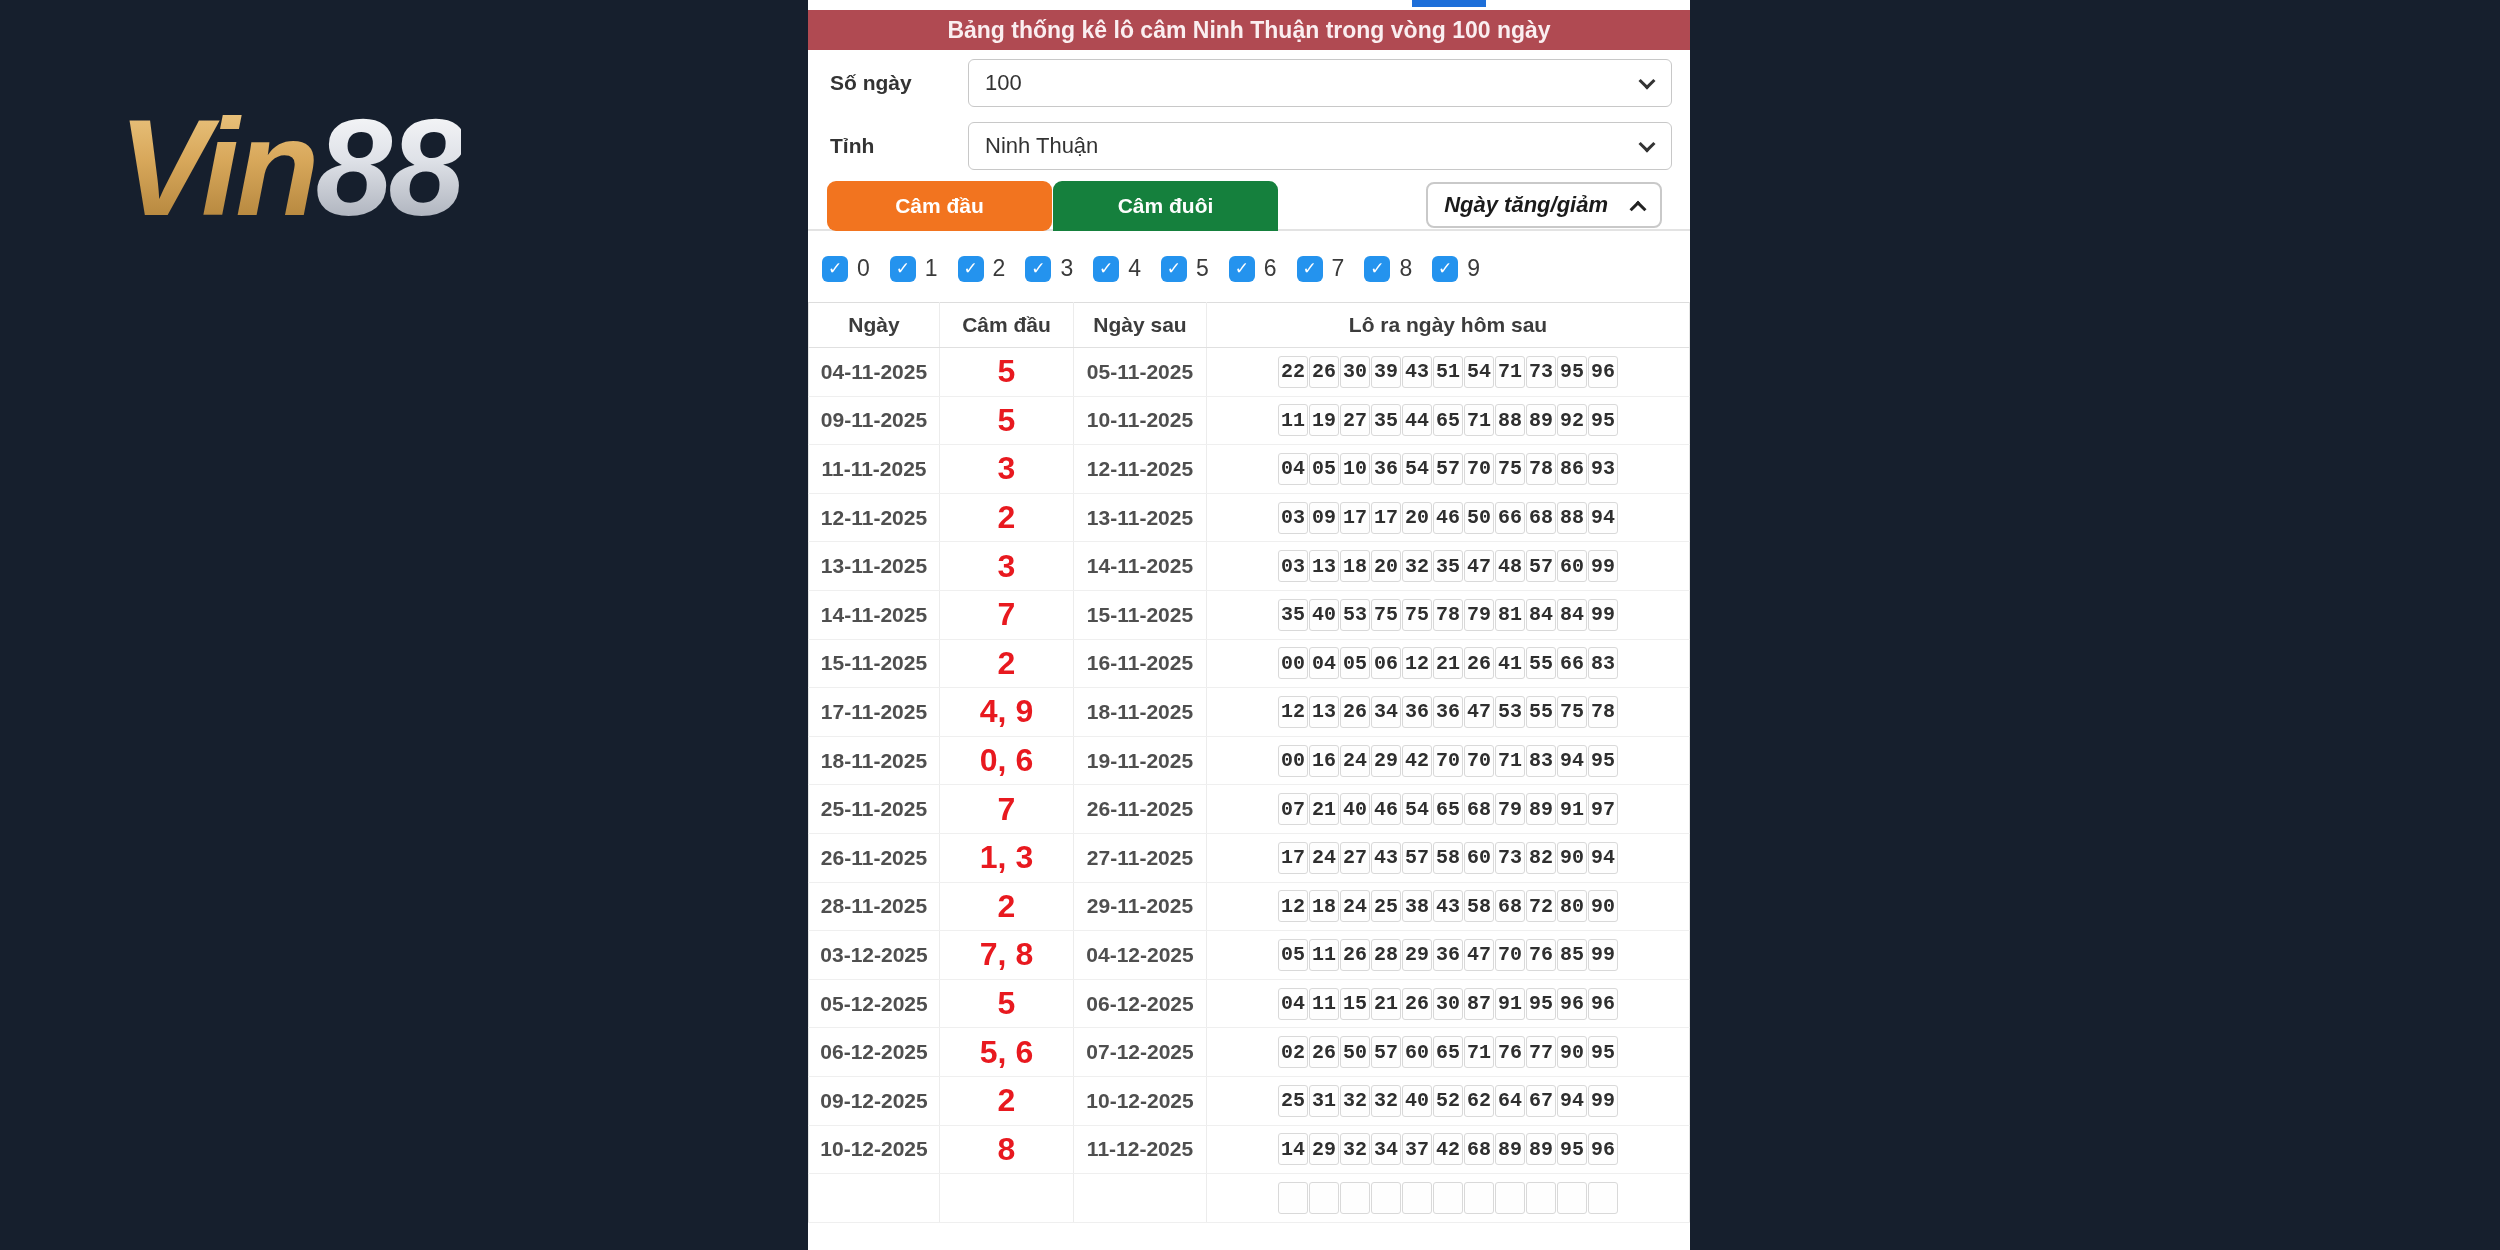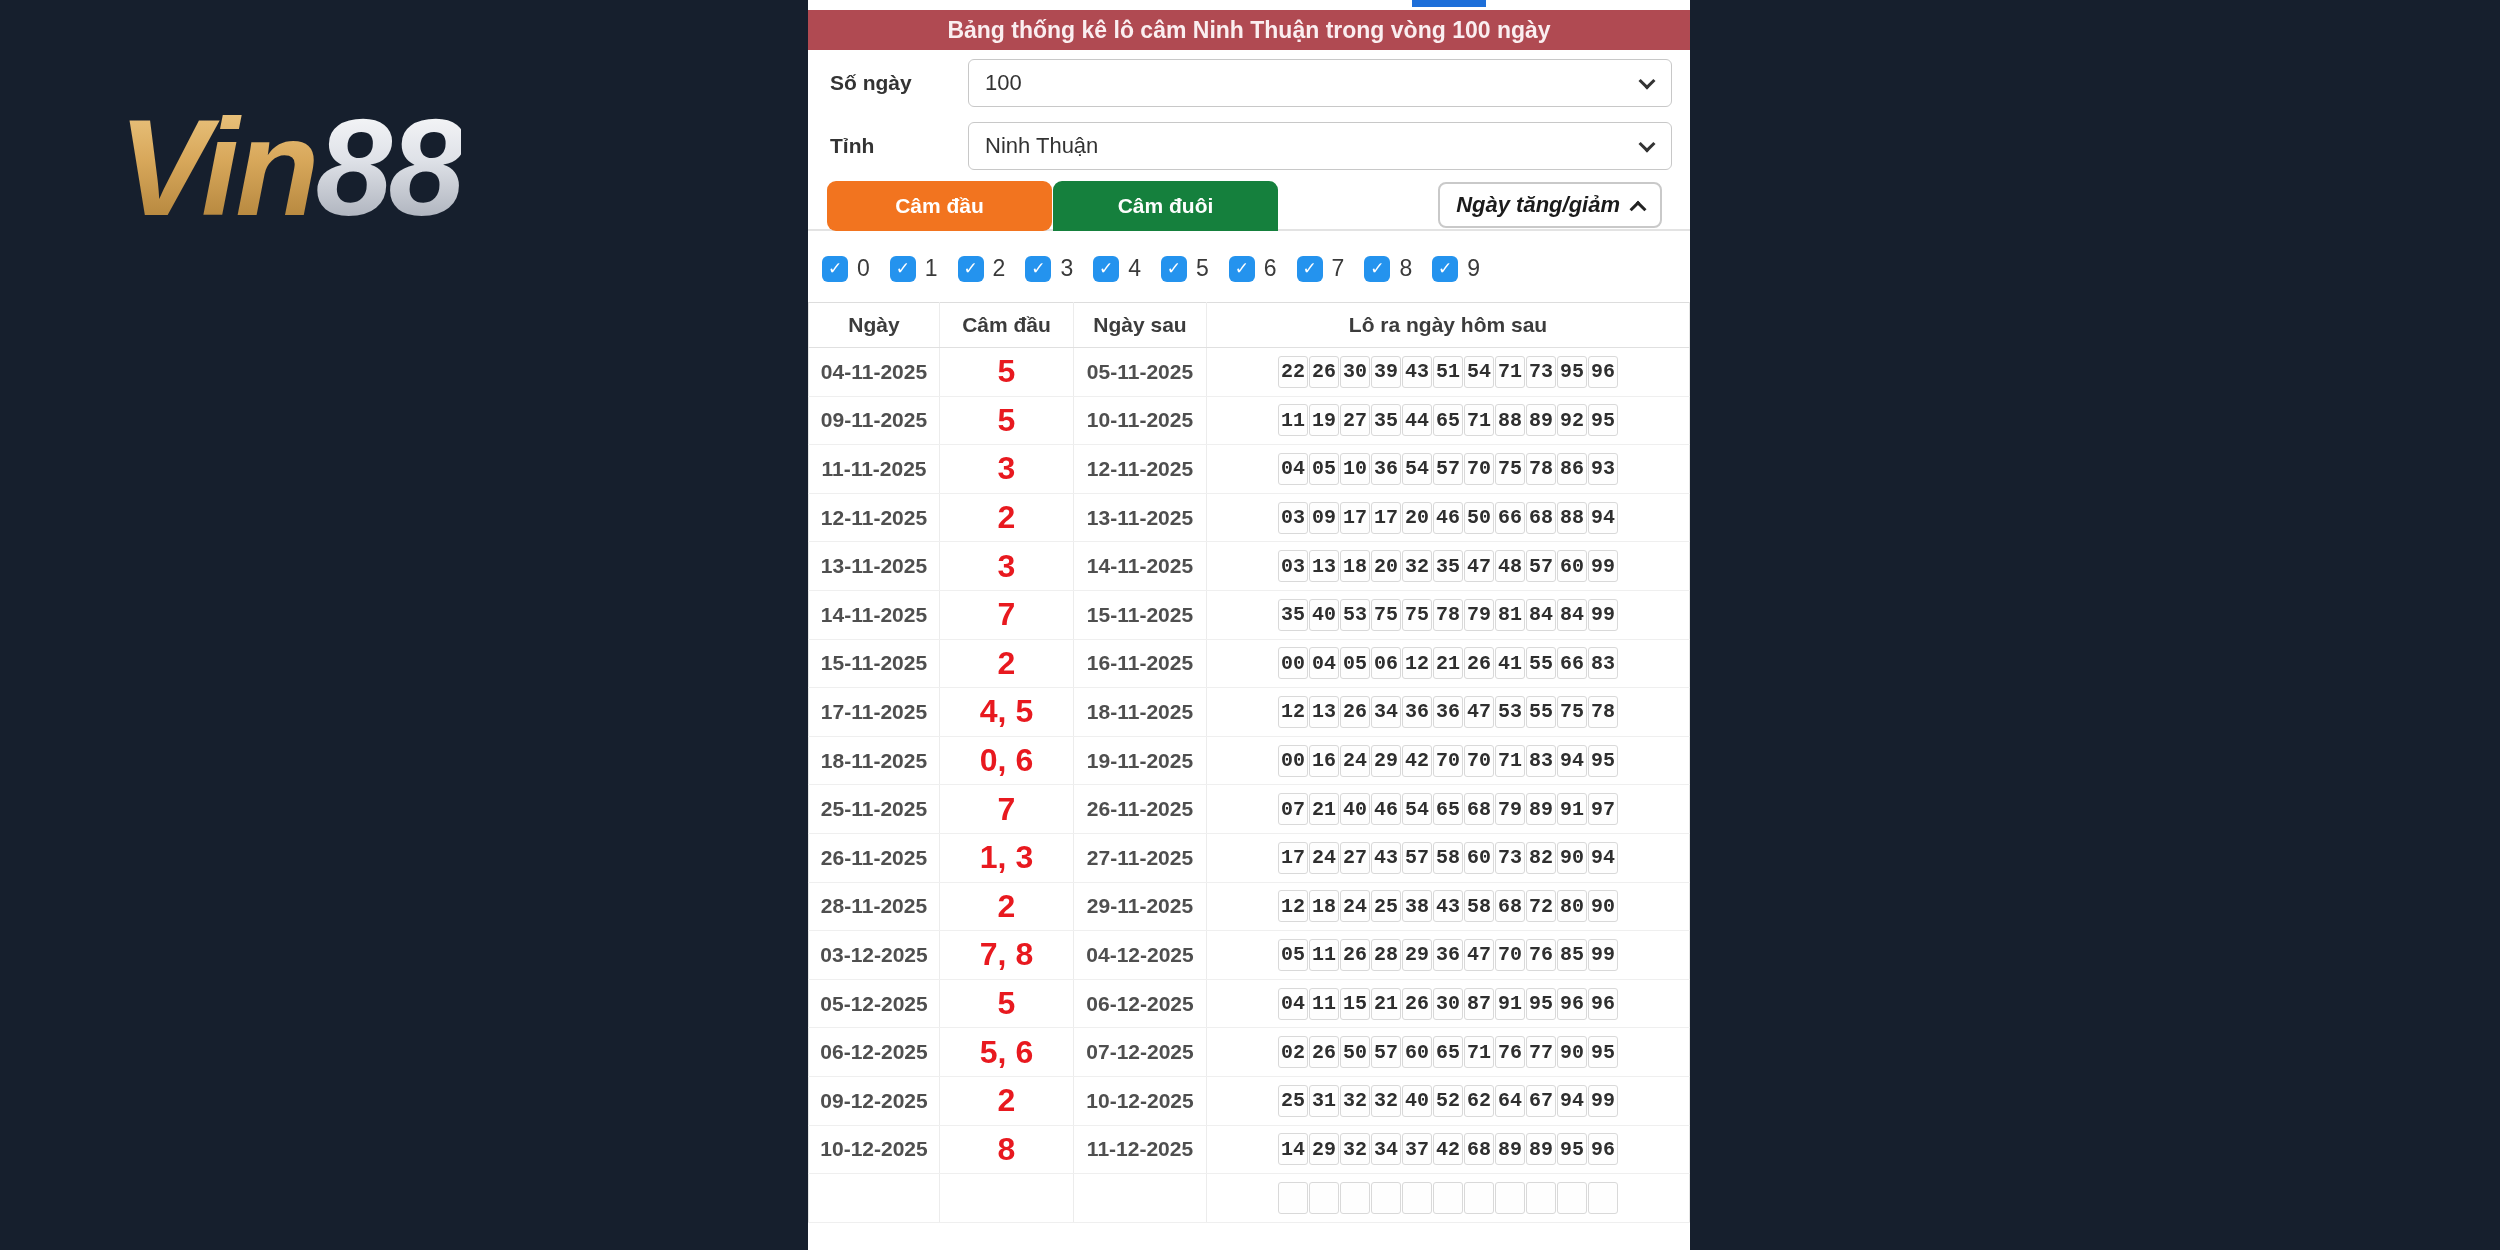--- a/index.html
+++ b/index.html
@@ -39,21 +39,21 @@
 
   
   .tabs-row { position:relative; margin-top:12px; height:49px; border-bottom:2px solid #e3e3e3; }
   .tab { position:absolute; bottom:-2px; height:50px; width:225px; text-align:center; line-height:50px;
          font-size:21px; font-weight:700; color:#fff; cursor:pointer; }
   .tab-active   { left:19px;  border-radius:9px; }
   .tab-inactive { left:245px; border-radius:9px 9px 0 0; color:#fdfdfd; }
   .sort-toggle { position:absolute; right:28px; top:0; height:46px; padding:4px 16px;
                  border:2px solid #c9c9c9; border-radius:8px; background:#fff;
                  display:flex; align-items:center; font-size:22px; font-weight:700;
-                 font-style:italic; color:#1b1b1b; cursor:pointer; }
+                 font-style:italic; color:#1b1b1b; cursor:pointer;gap:12px; }
 
   
   .digits { margin-top:24px; padding-left:14px; display:flex; align-items:center; }
   .digit-item { display:flex; align-items:center; margin-right:20px; cursor:pointer; }
   .cbox { width:26px; height:26px; border-radius:6px; display:flex; align-items:center;
           justify-content:center; color:#fff; font-size:17px; font-weight:700; }
   .digit-label { margin-left:9px; font-size:23px; color:#3a3a3a; }
 
   
   table.stats { margin-top:20px; width:882px; border-collapse:collapse; table-layout:fixed;
@@ -301,21 +301,21 @@
                 <span class="chip">26</span>
                 <span class="chip">41</span>
                 <span class="chip">55</span>
                 <span class="chip">66</span>
                 <span class="chip">83</span>
               </div>
             </td>
           </tr>
           <tr>
             <td class="cell-date">17-11-2025</td>
-            <td class="cell-cam" style="color: rgb(232, 25, 31);">4, 5</td>
+            <td class="cell-cam" style="color: rgb(232, 25, 31);">4, 9</td>
             <td class="cell-date">18-11-2025</td>
             <td>
               <div class="chips">
                 <span class="chip">12</span>
                 <span class="chip">13</span>
                 <span class="chip">26</span>
                 <span class="chip">34</span>
                 <span class="chip">36</span>
                 <span class="chip">36</span>
                 <span class="chip">47</span>

